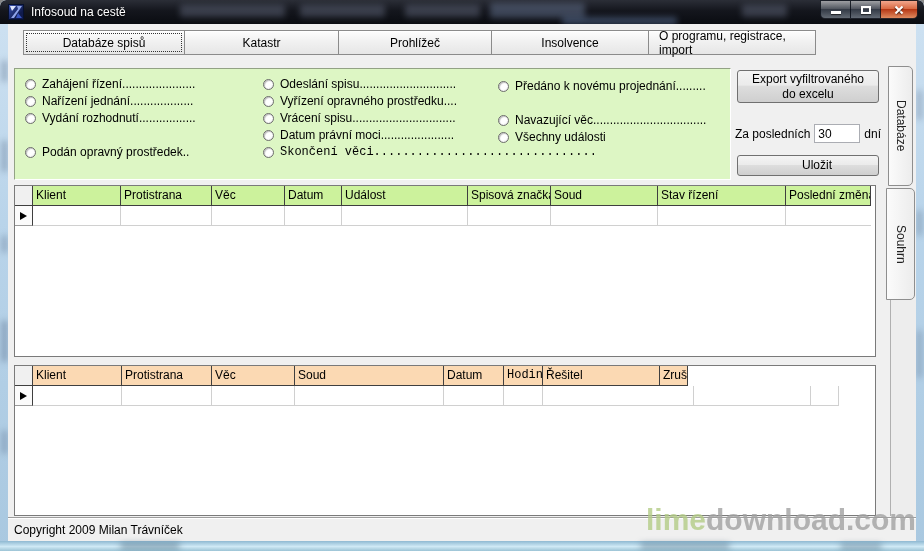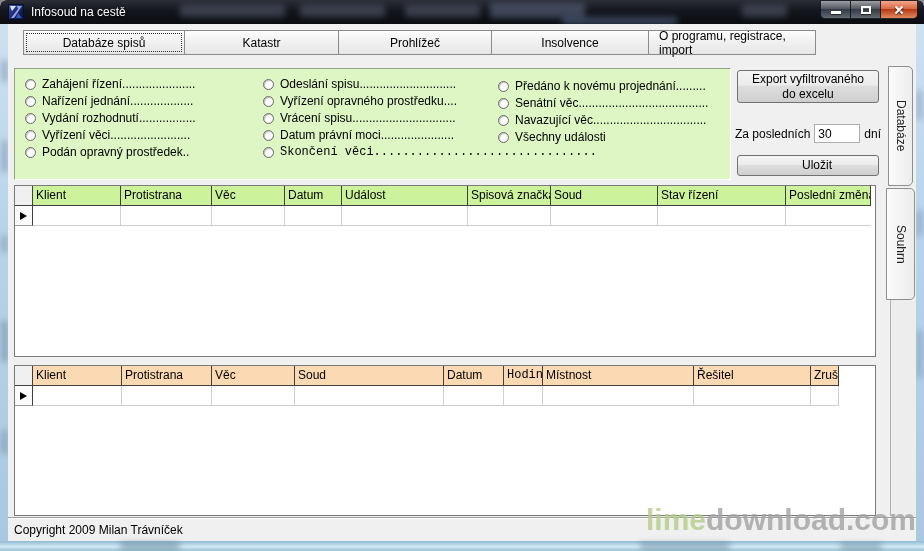--- a/index.html
+++ b/index.html
@@ -175,24 +175,20 @@
           <span class="radio-label">Zahájení řízení......................</span>
         </div>
       <div class="radio-item" style="left:10px;top:25px;">
           <span class="radio"></span>
           <span class="radio-label">Nařízení jednání...................</span>
         </div>
       <div class="radio-item" style="left:10px;top:42px;">
           <span class="radio"></span>
           <span class="radio-label">Vydání rozhodnutí.................</span>
         </div>
-      <div class="radio-item" style="left:10px;top:59px;">
-          <span class="radio"></span>
-          <span class="radio-label">Vyřízení věci........................</span>
-        </div>
       <div class="radio-item" style="left:10px;top:76px;">
           <span class="radio"></span>
           <span class="radio-label">Podán opravný prostředek..</span>
         </div>
 
       <div class="radio-item" style="left:248px;top:8px;">
           <span class="radio"></span>
           <span class="radio-label">Odeslání spisu.............................</span>
         </div>
       <div class="radio-item" style="left:248px;top:25px;">
@@ -208,24 +204,20 @@
           <span class="radio-label">Datum právní moci......................</span>
         </div>
       <div class="radio-item" style="left:248px;top:76px;font-family:Liberation Mono, monospace;">
           <span class="radio"></span>
           <span class="radio-label">Skončení věci...............................</span>
         </div>
 
       <div class="radio-item" style="left:483px;top:10px;">
           <span class="radio"></span>
           <span class="radio-label">Předáno k novému projednání.........</span>
-        </div>
-      <div class="radio-item" style="left:483px;top:27px;">
-          <span class="radio"></span>
-          <span class="radio-label">Senátní věc.......................................</span>
         </div>
       <div class="radio-item" style="left:483px;top:44px;">
           <span class="radio"></span>
           <span class="radio-label">Navazující věc..................................</span>
         </div>
       <div class="radio-item" style="left:483px;top:61px;">
           <span class="radio"></span>
           <span class="radio-label">Všechny události</span>
         </div>
     </div>
@@ -273,21 +265,20 @@
 
     <div class="grid grid2">
       <div class="grow">
         <div class="gh sel" style="width:18px;"></div>
         <div class="gh" style="width:89px;">Klient</div>
         <div class="gh" style="width:90px;">Protistrana</div>
         <div class="gh" style="width:83px;">Věc</div>
         <div class="gh" style="width:149px;">Soud</div>
         <div class="gh" style="width:60px;">Datum</div>
         <div class="gh" style="width:39px;font-family:Liberation Mono, monospace;">Hodina</div>
-        <div class="gh" style="width:151px;">Místnost</div>
         <div class="gh" style="width:117px;">Řešitel</div>
         <div class="gh" style="width:28px;">Zruše</div>
       </div>
       <div class="grow">
         <div class="gc sel" style="width:18px;">
             <div class="tri"></div>
           </div>
         <div class="gc" style="width:89px;"></div>
           <div class="gc" style="width:90px;"></div>
         <div class="gc" style="width:83px;"></div>

